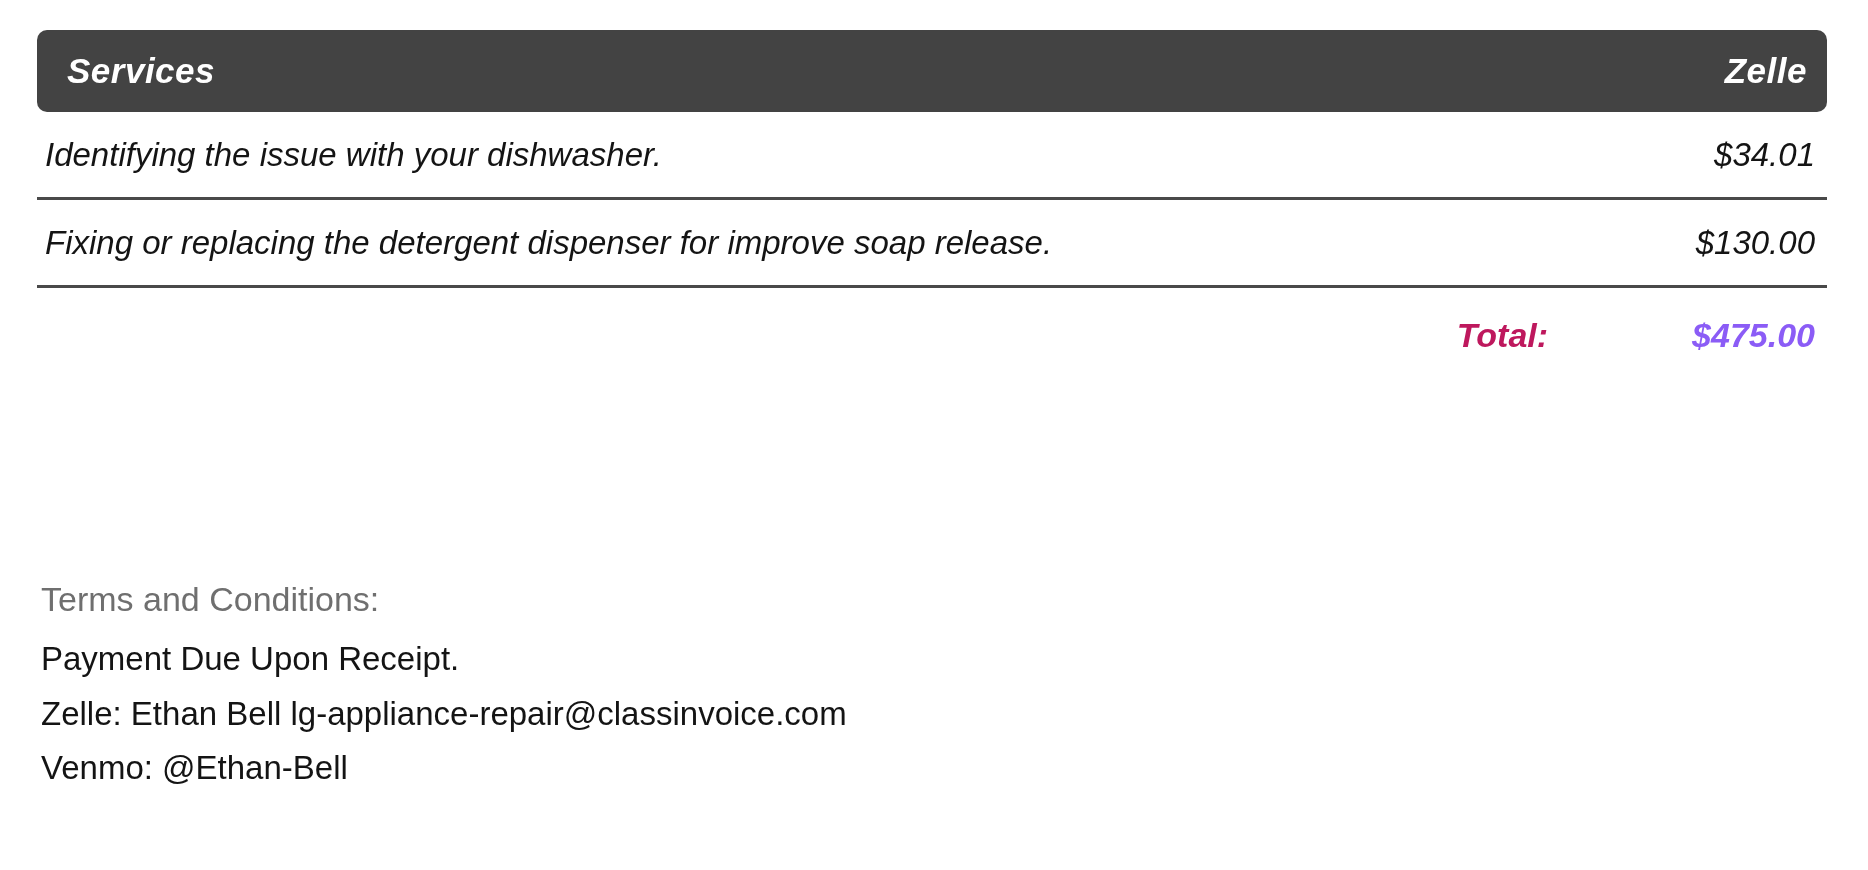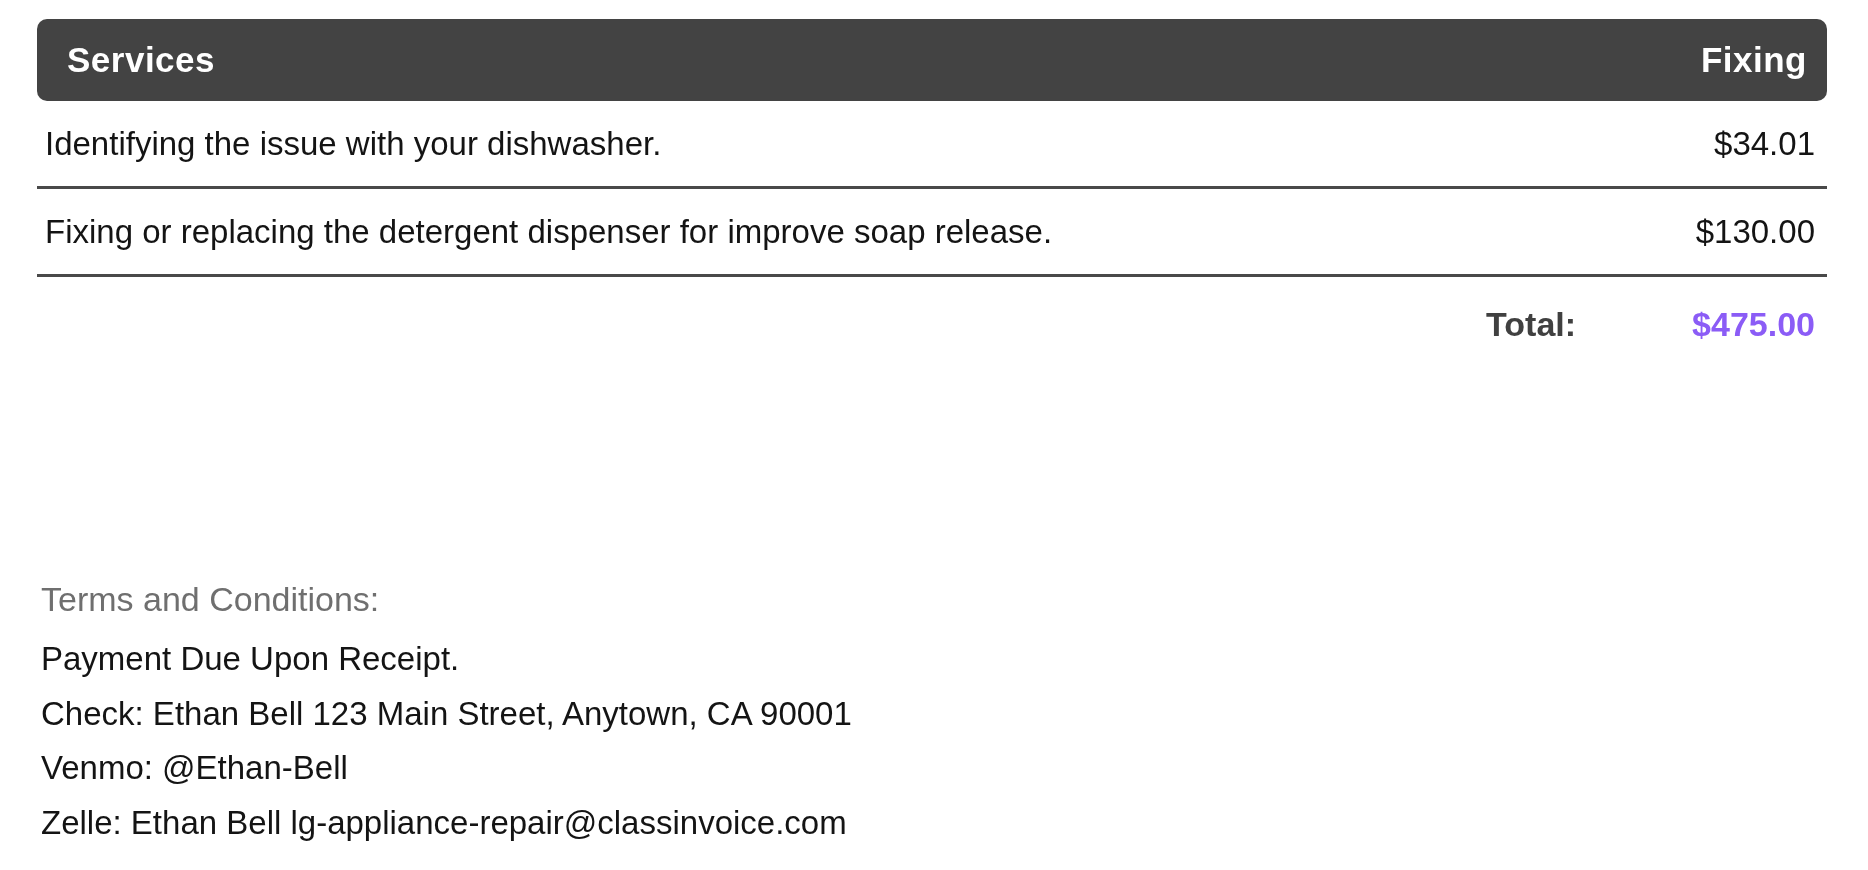--- a/index.html
+++ b/index.html
@@ -10,22 +10,23 @@
   .page {
     position: relative;
     width: 1868px;
     height: 870px;
     background: #ffffff;
     overflow: hidden;
   }
   .invoice-table {
     position: absolute;
     left: 37px;
-    top: 19px;
+    top: 30px;
     width: 1790px;
+    font-style: italic;
   }
   .table-header {
     display: flex;
     justify-content: space-between;
     align-items: center;
     height: 82px;
     background: #434343;
     border-radius: 10px;
     padding: 0 20px 0 30px;
   }
@@ -53,24 +54,24 @@
     white-space: nowrap;
   }
   .total-row {
     display: flex;
     justify-content: flex-end;
     align-items: center;
     height: 94px;
     padding: 0 12px 0 8px;
   }
   .total-row .total-label {
-    color: #404040;
+    color: #be185d;
     font-size: 34px;
     font-weight: 700;
-    margin-right: 84px;
+    margin-right: 112px;
   }
   .total-row .total-value {
     color: #8b5cf6;
     font-size: 34px;
     font-weight: 700;
     white-space: nowrap;
     margin-left: 32px;
   }
   .terms {
     position: absolute;
@@ -92,21 +93,21 @@
 </style>
 </head>
 <body>
 
 <div class="page">
 
   <div class="invoice-table">
 
     <div class="table-header">
       <span class="th">Services</span>
-      <span class="th">Fixing</span>
+      <span class="th">Zelle</span>
     </div>
 
     <div class="service-row">
       <span class="service-desc">Identifying the issue with your dishwasher.</span>
       <span class="service-price">$34.01</span>
     </div>
 
 
 
     <div class="service-row">
@@ -117,18 +118,17 @@
     <div class="total-row">
       <span class="total-label">Total:</span>
       <span class="total-value">$475.00</span>
     </div>
 
   </div>
 
   <div class="terms">
     <div class="terms-heading">Terms and Conditions:</div>
     <div class="terms-line">Payment Due Upon Receipt.</div>
-    <div class="terms-line">Check: Ethan Bell 123 Main Street, Anytown, CA 90001</div>
+    <div class="terms-line">Zelle: Ethan Bell lg-appliance-repair@classinvoice.com</div>
     <div class="terms-line">Venmo: @Ethan-Bell</div>
-    <div class="terms-line">Zelle: Ethan Bell lg-appliance-repair@classinvoice.com</div>
   </div>
 
 </div>
 
 </body></html>

